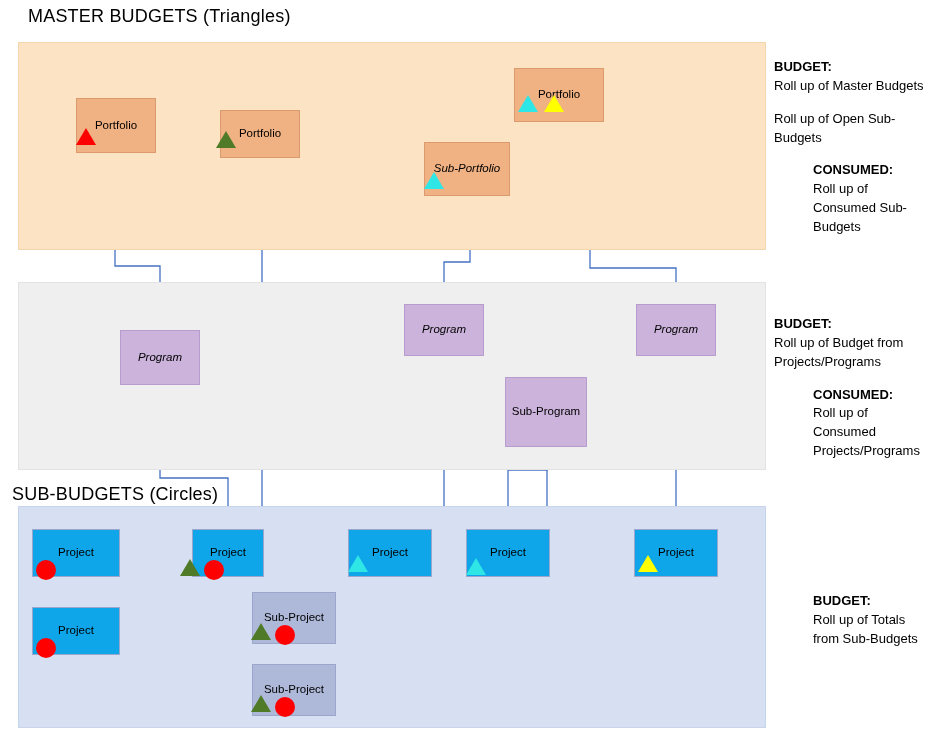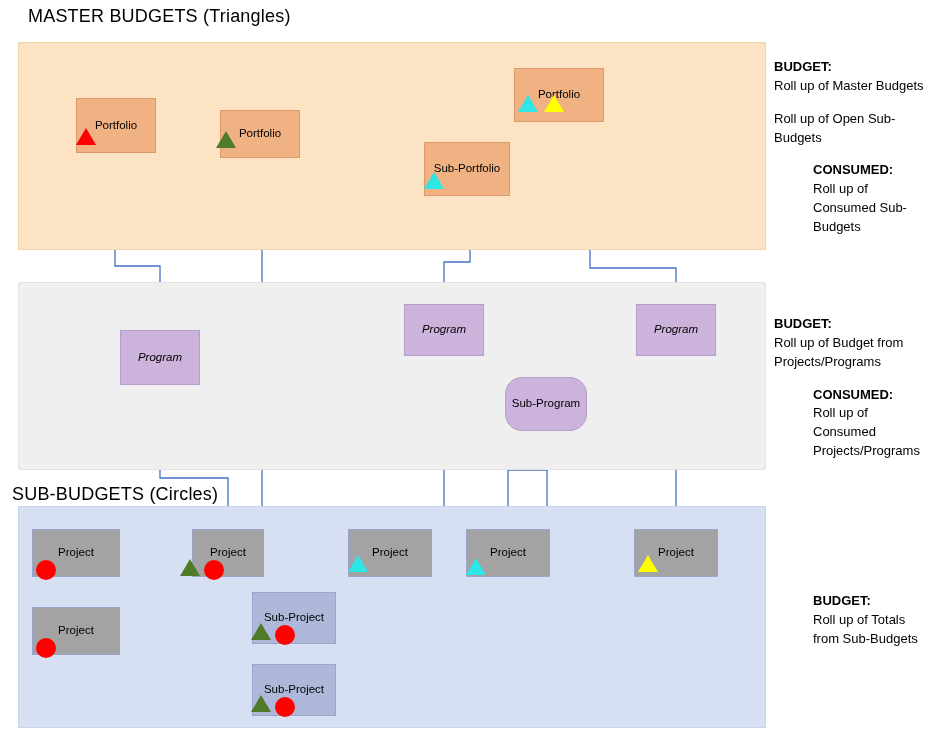--- a/index.html
+++ b/index.html
@@ -62,32 +62,33 @@
     padding: 2px;
   }
   .node .lbl { display: block; width: 100%; }
   .node-portfolio {
     background: #f0b183;
     border: 1px solid #dd9a6c;
   }
   .node-subportfolio {
     background: #f0b183;
     border: 1px solid #dd9a6c;
+    font-style: italic;
   }
   .node-program {
     background: #ccb3dc;
     border: 1px solid #b79ccd;
     font-style: italic;
   }
   .node-subprogram {
     background: #ccb3dc;
     border: 1px solid #b79ccd;
   }
   .node-project {
-    background: #a3a3a3;
+    background: #0ea5e9;
     border: 1px solid #9aa6cb;
   }
   .node-subproject {
     background: #aeb9da;
     border: 1px solid #9aa6cb;
     justify-content: center;
   }
 
   .marker {
     position: absolute;
@@ -196,21 +197,21 @@
 
 <div class="node node-program" style="left:120px; top:330px; width:80px; height:55px;">
   <span class="lbl">Program</span>
 </div>
 <div class="node node-program" style="left:404px; top:304px; width:80px; height:52px;">
   <span class="lbl">Program</span>
 </div>
 <div class="node node-program" style="left:636px; top:304px; width:80px; height:52px;">
   <span class="lbl">Program</span>
 </div>
-<div class="node node-subprogram" style="left:505px; top:377px; width:82px; height:54px;border-radius:17px;">
+<div class="node node-subprogram" style="left:505px; top:377px; width:82px; height:70px;">
   <span class="lbl">Sub-Program</span>
 </div>
 
 <div class="node node-project" style="left:32px; top:529px; width:88px; height:48px;">
   <span class="lbl">Project</span>
 </div>
 <div class="marker circ" style="left:36px; top:560px; background:#ff0000;"></div>
 
 <div class="node node-project" style="left:32px; top:607px; width:88px; height:48px;">
   <span class="lbl">Project</span>

